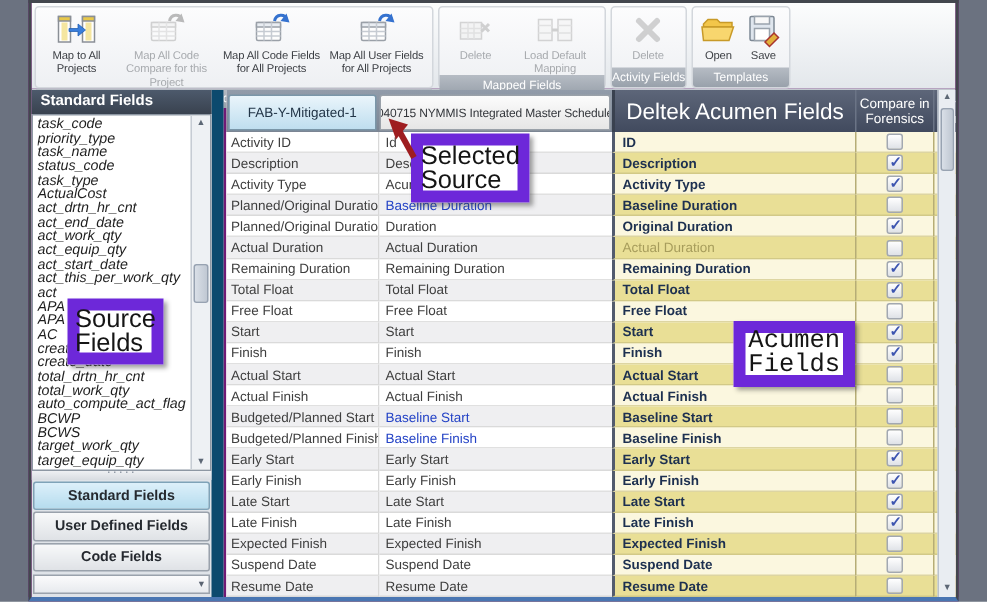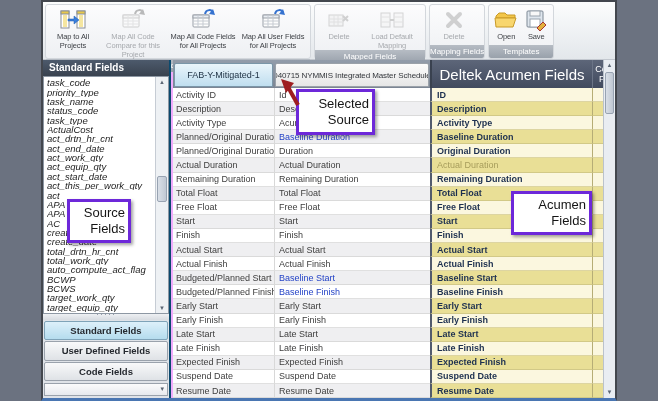--- a/index.html
+++ b/index.html
@@ -1,40 +1,40 @@
 <!DOCTYPE html>
 <html><head>
 <meta charset="utf-8">
 <style>
   html,body{margin:0;padding:0;background:#6b7280;}
   *{box-sizing:border-box;}
-  .app{position:relative;width:576px;height:401px;margin:0 auto;
+  .app{position:relative;width:620px;height:401px;margin:0 auto;
        border:2px solid #43474e;border-bottom:3px solid #4a76b2;
-       background:#f0abfc;overflow:hidden;
+       background:#701a75;overflow:hidden;
        font-family:"Liberation Sans",sans-serif;-webkit-font-smoothing:antialiased;}
 
   
   .ribbon{position:absolute;left:0;top:0;right:0;height:58px;
           background:linear-gradient(#fcfdfd,#ebeef1 68%,#e3e7eb);
           border-bottom:1px solid #c3c8cf;display:flex;align-items:stretch;padding:2px 0 0 2px;}
   .rgroup{display:flex;flex-direction:column;margin-right:3px;border:1px solid #d3d7dc;
           border-radius:3px;background:linear-gradient(#fcfcfd,#eef0f3);}
   .rbuttons{flex:1;display:flex;align-items:stretch;padding:1px 2px 0 2px;}
   .rbtn{display:flex;flex-direction:column;align-items:center;padding:1px 2px 0 2px;border-radius:2px;}
   .rbtn .ricon{height:25px;display:flex;align-items:center;justify-content:center;}
   .rlabel{font-size:7.5px;line-height:9px;text-align:center;color:#3c3f44;letter-spacing:-0.1px;}
   .rbtn.disabled .rlabel{color:#a7aaae;}
   .rbtn.disabled .ricon{opacity:.45;filter:grayscale(1);}
   .w48{width:50px;} .w70{width:70px;} .w44{width:44px;} .w62{width:62px;} .w30{width:30px;}
   .rgroup-label{height:13px;line-height:13px;text-align:center;font-size:8px;color:#fff;
           background:linear-gradient(#b6bcc4,#99a1ab);border-radius:0 0 2px 2px;}
 
   
   .sidebar{position:absolute;left:0;top:58px;bottom:0;width:128px;background:#dfe3e8;
-           border-right:2px solid #0c4a6e;display:flex;flex-direction:column;}
+           border-right:8px solid #0c4a6e;display:flex;flex-direction:column;}
   .sb-header{height:16px;flex:0 0 16px;background:linear-gradient(#4d5a6c,#39424f);color:#fff;
              font-size:10px;font-weight:bold;line-height:16px;padding-left:6px;}
   .sb-list{flex:1;position:relative;background:#fff;border:1px solid #8d97a3;overflow:hidden;}
   .sb-items{position:absolute;left:3px;top:1px;right:14px;bottom:1px;display:flex;flex-direction:column;font-style:italic;}
   .sb-item{flex:1;font-size:9.5px;color:#1d1d1d;white-space:nowrap;display:flex;align-items:center;overflow:hidden;}
   .sb-scroll{position:absolute;right:0;top:0;bottom:0;width:13px;background:#eef1f4;border-left:1px solid #c6ccd4;}
   .sb-scroll .arr{position:absolute;left:0;right:0;text-align:center;font-size:6px;color:#5c6775;height:10px;line-height:10px;}
   .sb-scroll .arr.up{top:0;} .sb-scroll .arr.dn{bottom:0;}
   .sb-thumb{position:absolute;left:1px;right:1px;top:42%;height:26px;
             background:linear-gradient(90deg,#d9dfe7,#c0c8d3);border:1px solid #98a3b2;border-radius:2px;}
@@ -87,28 +87,28 @@
       background:linear-gradient(#ffffff,#dfe2e7);}
   .cb.on::after{content:"\2713";position:absolute;left:1px;top:-1px;font-size:10px;line-height:11px;
       font-weight:bold;color:#3d55b0;}
   .vscroll{position:absolute;right:0;top:0;bottom:0;width:12px;background:#e9edf2;border-left:1px solid #bac2cc;}
   .vs-arr{position:absolute;left:0;right:0;text-align:center;font-size:6px;color:#5c6775;height:11px;line-height:11px;}
   .vs-arr.up{top:0;} .vs-arr.dn{bottom:0;}
   .vs-thumb{position:absolute;left:1px;right:1px;top:12px;height:42px;
             background:linear-gradient(90deg,#d9dfe7,#bfc7d2);border:1px solid #98a3b2;border-radius:2px;}
 
   
-  .note{position:absolute;z-index:40;background:#fff;border:3px solid #6d28d9;
-        font-size:13px;line-height:16px;text-align:right;color:#151515;
+  .note{position:absolute;z-index:40;background:#fff;border:8px solid #6d28d9;
+        font-size:17px;line-height:16px;text-align:left;color:#151515;
         display:flex;align-items:center;justify-content:center;padding:2px 3px;
         box-shadow:2px 2px 3px rgba(50,50,50,.45);}
   .note-source{left:24px;top:197px;width:64px;height:44px;}
   .note-mapped{left:180px;top:201px;width:97px;height:42px;}
   .note-selected{left:253px;top:87px;width:79px;height:46px;}
-  .note-acumen{left:468px;top:189px;width:81px;height:44px;}
+  .note-acumen{left:468px;top:212px;width:81px;height:44px;font-family:Liberation Mono, monospace;}
   .note-arrow{position:absolute;left:234px;top:74px;width:24px;height:30px;z-index:41;}
 </style>
 </head>
 <body>
 
 <div class="app">
 
   <div class="ribbon">
     <div class="rgroup">
       <div class="rbuttons">
@@ -197,21 +197,21 @@
       <div class="rbuttons">
         <div class="rbtn w44 disabled">
           <span class="ricon">
             <svg width="26" height="26" viewBox="0 0 26 26">
                 <path d="M7 7 L19 19 M19 7 L7 19" stroke="#9aa0a6" stroke-width="4" stroke-linecap="round"></path>
               </svg>
           </span>
           <span class="rlabel">Delete</span>
         </div>
       </div>
-      <div class="rgroup-label">Mapping Fields</div>
+      <div class="rgroup-label">Activity Fields</div>
     </div>
 
     <div class="rgroup">
       <div class="rbuttons">
         <div class="rbtn w30">
           <span class="ricon">
             <svg width="26" height="26" viewBox="0 0 26 26">
                 <path d="M3 9 l3 -3 h6 l2 2 h8 v3 h-19 z" fill="#f3c64a" stroke="#c89a28"></path>
                 <path d="M2 11 h21 l-3 9 h-17 z" fill="#f8d66e" stroke="#c89a28"></path>
               </svg>

